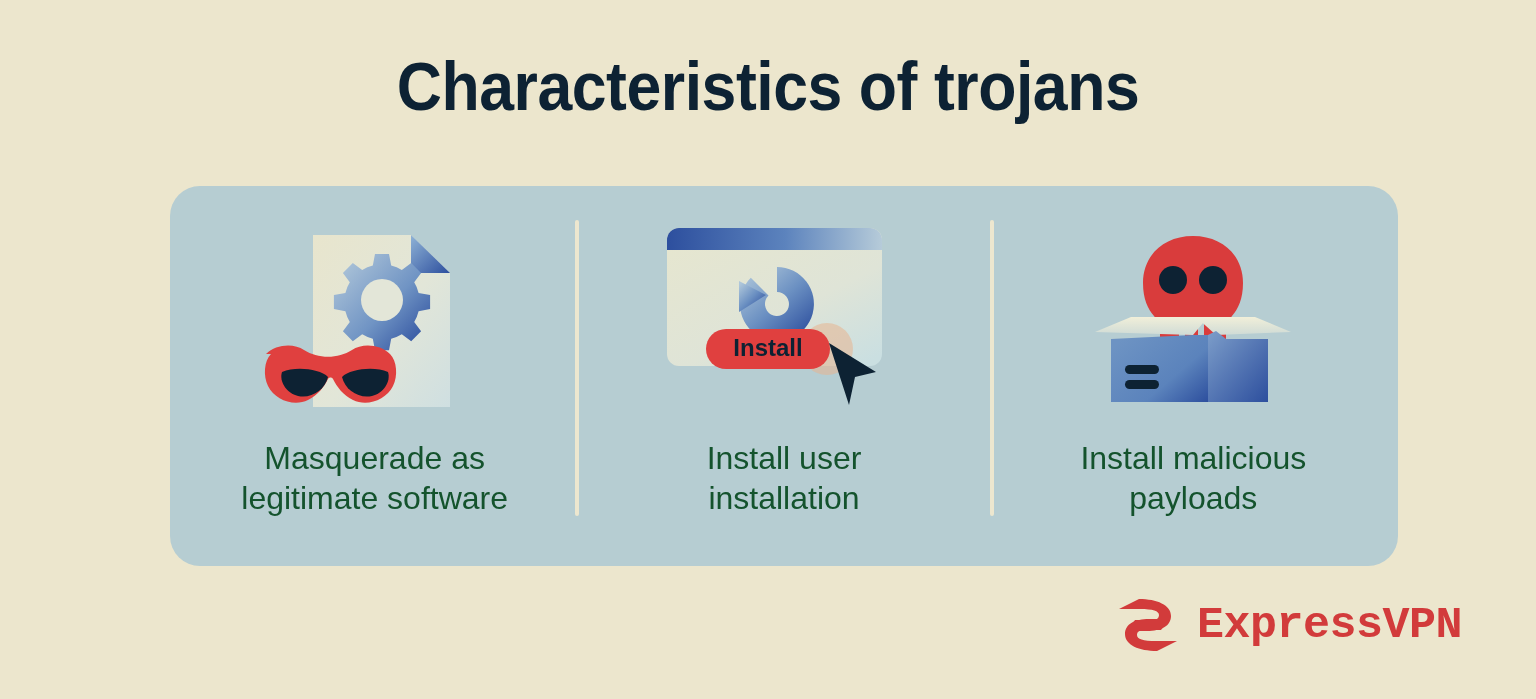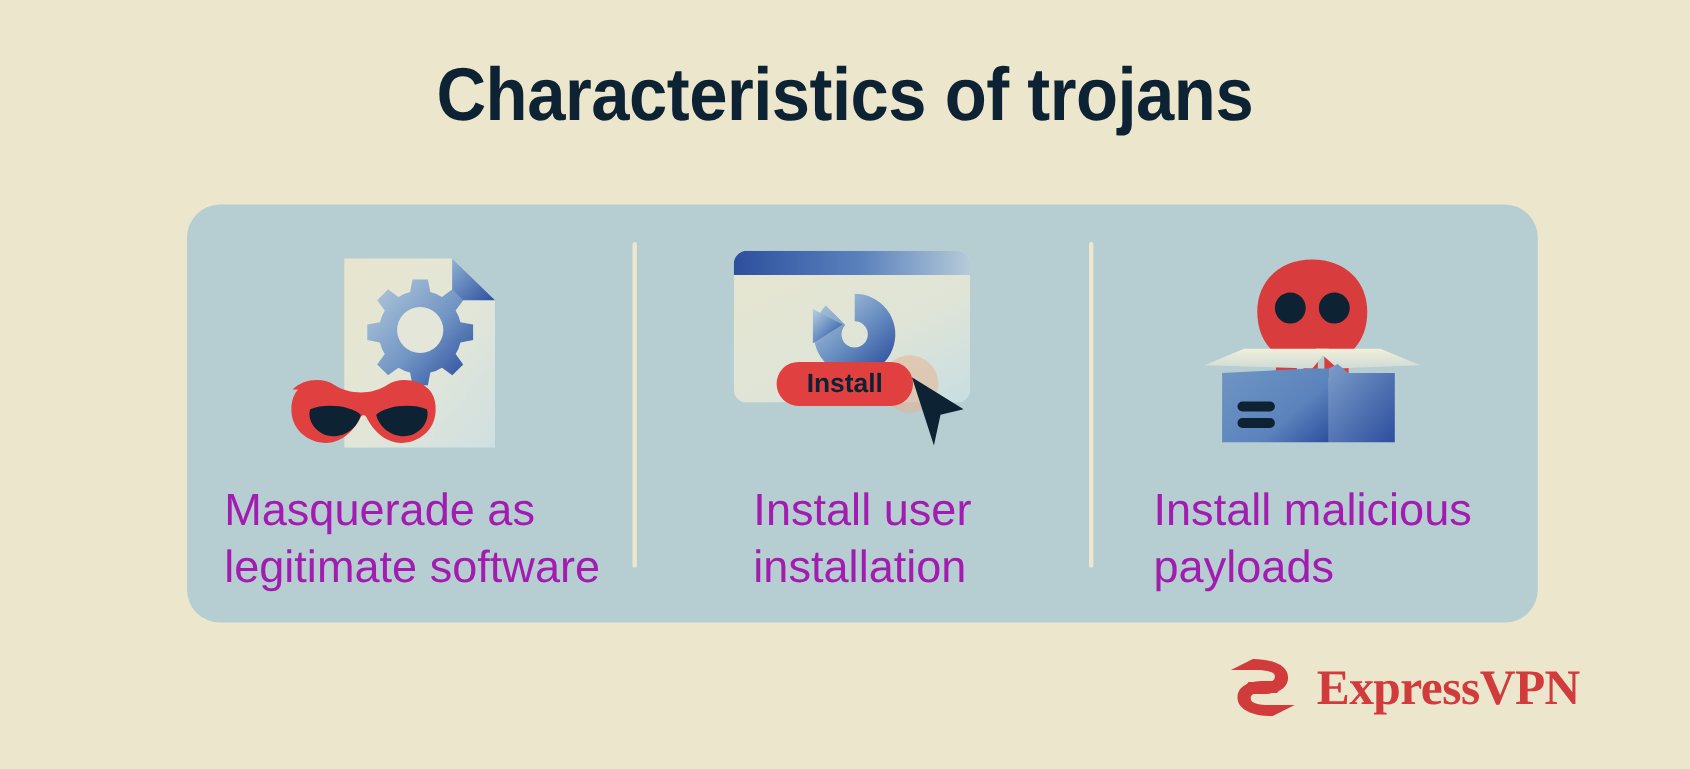--- a/index.html
+++ b/index.html
@@ -77,39 +77,40 @@
     margin-top: 36px;
     display: flex;
     align-items: flex-start;
     justify-content: center;
     position: relative;
     width: 100%;
   }
 
   .caption {
     margin-top: 16px;
-    color: #a21caf;
-    font-size: 41px;
+    text-align: center;
+    color: #14532d;
+    font-size: 32px;
     line-height: 1.26;
     font-family: "Liberation Sans", sans-serif;
     font-weight: normal;
     white-space: pre-line;
   }
 
   
   .logo {
     position: absolute;
     left: 1113px;
     top: 596px;
     display: flex;
     align-items: center;
     gap: 14px;
   }
   .logo-word {
-    font-family: Liberation Serif, serif;
+    font-family: Liberation Mono, monospace;
     font-size: 45px;
     font-weight: bold;
     color: #d23b3b;
     letter-spacing: -0.5px;
     line-height: 1;
   }
 </style>
 </head>
 <body>
 

